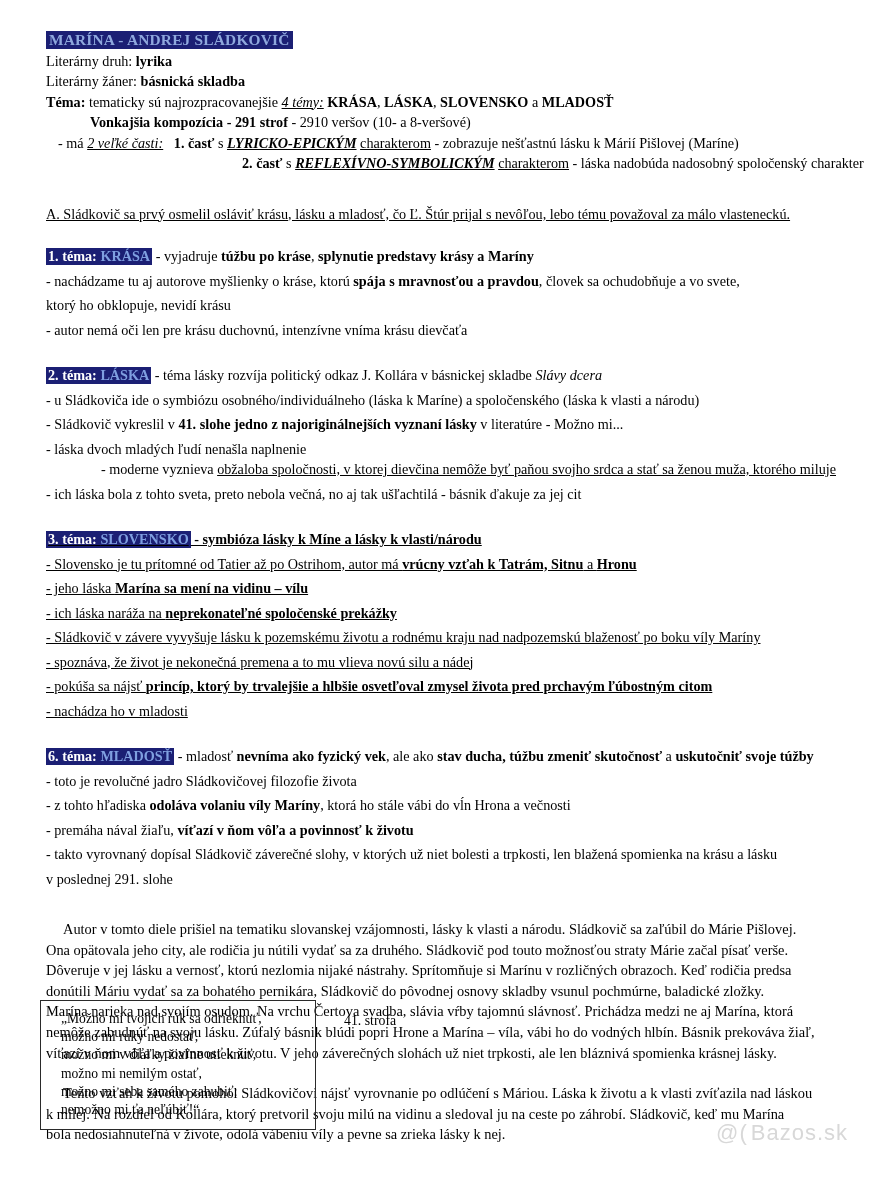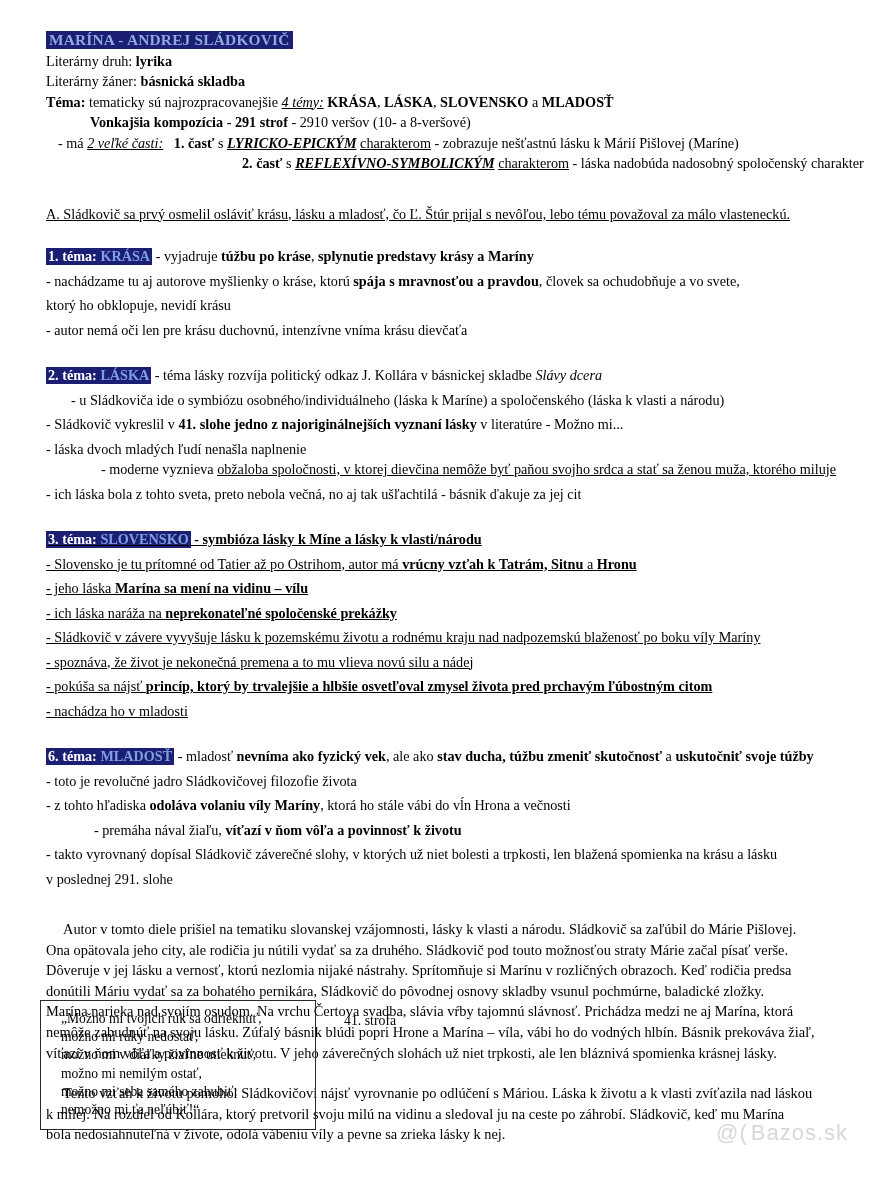--- a/index.html
+++ b/index.html
@@ -177,41 +177,41 @@
 
     <div id="themes-container">
         <div>
           <div class="ln sec-head"><span class="hl"><span>1. téma: </span><span class="accent">KRÁSA</span></span><span> - vyjadruje </span><span class="b">túžbu po kráse</span><span>, </span><span class="b">splynutie predstavy krásy a Maríny</span></div>
           <div class="ln" style="margin-top: 4px;"><span>- nachádzame tu aj autorove myšlienky o kráse, ktorú </span><span class="b">spája s mravnosťou a pravdou</span><span>, človek sa ochudobňuje a vo svete,</span></div>
           <div class="ln" style="margin-top: 4px;"><span>ktorý ho obklopuje, nevidí krásu</span></div>
           <div class="ln" style="margin-top: 4px;"><span>- autor nemá oči len pre krásu duchovnú, intenzívne vníma krásu dievčaťa</span></div>
         </div>
         <div style="margin-top: 25px;">
           <div class="ln sec-head"><span class="hl"><span>2. téma: </span><span class="accent">LÁSKA</span></span><span> - téma lásky rozvíja politický odkaz J. Kollára v básnickej skladbe </span><span class="i">Slávy dcera</span></div>
-          <div class="ln" style="margin-top: 4px; margin-left: 25px;"><span>- u Sládkoviča ide o symbiózu osobného/individuálneho (láska k Maríne) a spoločenského (láska k vlasti a národu)</span></div>
+          <div class="ln" style="margin-top: 4px;"><span>- u Sládkoviča ide o symbiózu osobného/individuálneho (láska k Maríne) a spoločenského (láska k vlasti a národu)</span></div>
           <div class="ln" style="margin-top: 4px;"><span>- Sládkovič vykreslil v </span><span class="b">41. slohe jedno z najoriginálnejších vyznaní lásky</span><span> v literatúre - Možno mi...</span></div>
           <div class="ln" style="margin-top: 4px;"><span>- láska dvoch mladých ľudí nenašla naplnenie</span></div>
           <div class="ln" style=" text-align: right;"><span>- moderne vyznieva </span><span class="u">obžaloba spoločnosti, v ktorej dievčina nemôže byť paňou svojho srdca a stať sa ženou muža, ktorého miluje</span></div>
           <div class="ln" style="margin-top: 4px;"><span>- ich láska bola z tohto sveta, preto nebola večná, no aj tak ušľachtilá - básnik ďakuje za jej cit</span></div>
         </div>
         <div style="margin-top: 25px; text-decoration: underline;">
           <div class="ln sec-head"><span class="hl"><span>3. téma: </span><span class="accent">SLOVENSKO</span></span><span class="b"> - symbióza lásky k Míne a lásky k vlasti/národu</span></div>
           <div class="ln" style="margin-top: 4px;"><span>- Slovensko je tu prítomné od Tatier až po Ostrihom, autor má </span><span class="b">vrúcny vzťah k Tatrám, Sitnu</span><span> a </span><span class="b">Hronu</span></div>
           <div class="ln" style="margin-top: 4px;"><span>- jeho láska </span><span class="b">Marína sa mení na vidinu – vílu</span></div>
           <div class="ln" style="margin-top: 4px;"><span>- ich láska naráža na </span><span class="b">neprekonateľné spoločenské prekážky</span></div>
           <div class="ln" style="margin-top: 4px;"><span>- Sládkovič v závere vyvyšuje lásku k pozemskému životu a rodnému kraju nad nadpozemskú blaženosť po boku víly Maríny</span></div>
           <div class="ln" style="margin-top: 4px;"><span>- spoznáva, že život je nekonečná premena a to mu vlieva novú silu a nádej</span></div>
           <div class="ln" style="margin-top: 4px;"><span>- pokúša sa nájsť </span><span class="b">princíp, ktorý by trvalejšie a hlbšie osvetľoval zmysel života pred prchavým ľúbostným citom</span></div>
           <div class="ln" style="margin-top: 4px;"><span>- nachádza ho v mladosti</span></div>
         </div>
         <div style="margin-top: 25px;">
           <div class="ln sec-head"><span class="hl"><span>6. téma: </span><span class="accent">MLADOSŤ</span></span><span> - mladosť </span><span class="b">nevníma ako fyzický vek</span><span>, ale ako </span><span class="b">stav ducha, túžbu zmeniť skutočnosť</span><span> a </span><span class="b">uskutočniť svoje túžby</span></div>
           <div class="ln" style="margin-top: 4px;"><span>- toto je revolučné jadro Sládkovičovej filozofie života</span></div>
           <div class="ln" style="margin-top: 4px;"><span>- z tohto hľadiska </span><span class="b">odoláva volaniu víly Maríny</span><span>, ktorá ho stále vábi do vĺn Hrona a večnosti</span></div>
-          <div class="ln" style="margin-top: 4px; margin-left: 48px;"><span>- premáha nával žiaľu, </span><span class="b">víťazí v ňom vôľa a povinnosť k životu</span></div>
+          <div class="ln" style="margin-top: 4px;"><span>- premáha nával žiaľu, </span><span class="b">víťazí v ňom vôľa a povinnosť k životu</span></div>
           <div class="ln" style="margin-top: 4px;"><span>- takto vyrovnaný dopísal Sládkovič záverečné slohy, v ktorých už niet bolesti a trpkosti, len blažená spomienka na krásu a lásku</span></div>
           <div class="ln" style="margin-top: 4px;"><span>v poslednej 291. slohe</span></div>
         </div>
       </div>
 
     <div class="gap-xl"></div>
 
     <div id="paragraphs-container">
         <div class="para">
           <div class="pline indent-first">Autor v tomto diele prišiel na tematiku slovanskej vzájomnosti, lásky k vlasti a národu. Sládkovič sa zaľúbil do Márie Pišlovej.</div>

